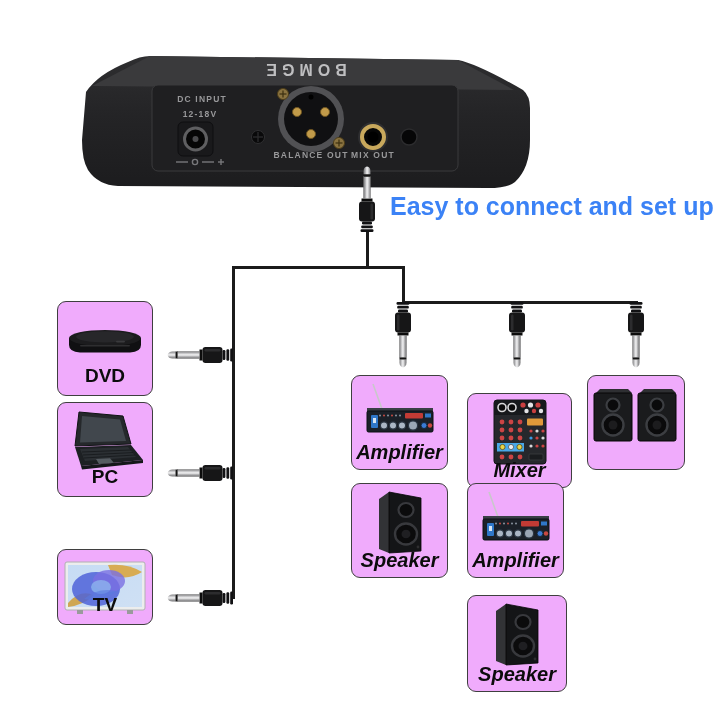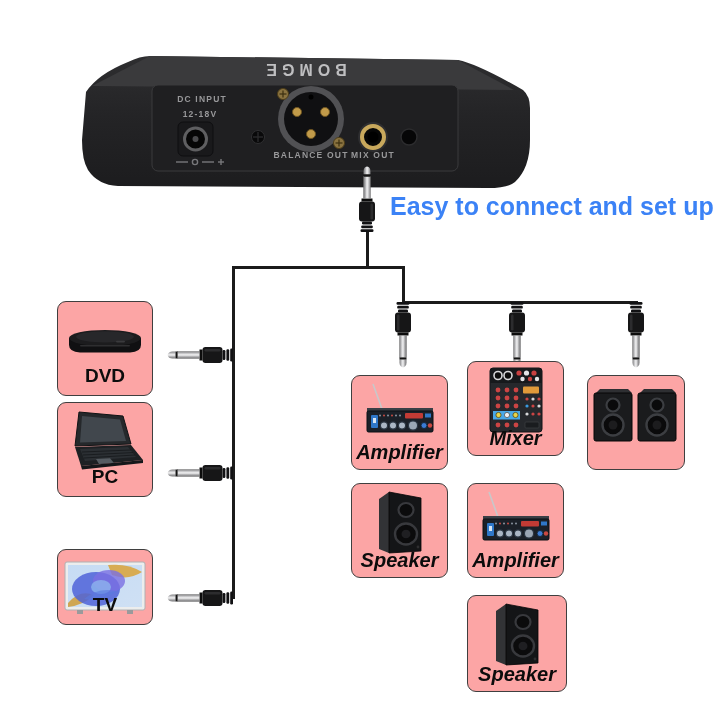--- a/index.html
+++ b/index.html
@@ -14,21 +14,21 @@
     position:absolute;left:390px;top:192px;width:300px;
     font-size:25px;font-weight:bold;color:#3b82f6;letter-spacing:0px;
     white-space:nowrap;
   }
 
   
   .cable{position:absolute;background:#1b1b1b;}
 
   
   .dev-box{
-    position:absolute;background:#fca5a5;border:1.5px solid #3f3f3f;
+    position:absolute;background:#f0abfc;border:1.5px solid #3f3f3f;
     border-radius:9px;box-sizing:border-box;
   }
   .dev-icon{position:absolute;left:50%;transform:translateX(-50%);}
   .dev-label{
     position:absolute;left:0;right:0;text-align:center;
     font-weight:bold;color:#0c0c0c;
   }
   .lbl-lg{font-size:19px;bottom:8px;}
   .lbl-md{font-size:20px;bottom:5px;font-style:italic;}
   .lbl-2l{font-size:15px;line-height:15px;bottom:3px;}
@@ -231,21 +231,21 @@
     <circle cx="21" cy="43.5" r="3.6" fill="#aab6c4" stroke="#2a3542" stroke-width="1.2"></circle>
     <circle cx="30" cy="43.5" r="3.6" fill="#aab6c4" stroke="#2a3542" stroke-width="1.2"></circle>
     <circle cx="39" cy="43.5" r="3.6" fill="#aab6c4" stroke="#2a3542" stroke-width="1.2"></circle>
     <circle cx="50" cy="43.5" r="4.6" fill="#9aa6b4" stroke="#2a3542" stroke-width="1.2"></circle>
     <circle cx="61" cy="43.5" r="3" fill="#3a7bd5" stroke="#14283c" stroke-width="1"></circle>
     <circle cx="67" cy="43.5" r="2.2" fill="#c94a42"></circle>
   </svg>
   <div class="dev-label lbl-md">Amplifier</div>
 </div>
 
-<div class="dev-box" style="left:467px;top:361px;width:97px;height:95px">
+<div class="dev-box" style="left:467px;top:393px;width:105px;height:95px">
   <svg class="dev-icon" style="top:4px" width="58" height="68" viewBox="0 0 58 68">
     <rect x="3" y="2" width="52" height="64" rx="3" fill="#26282c" stroke="#121316" stroke-width="1"></rect>
     <path d="M3 5 q0 -3 3 -3 h46 q3 0 3 3 v12 h-52 Z" fill="#17191c"></path>
     <circle cx="11" cy="9.5" r="4" fill="#0c0c0c" stroke="#d8d8da" stroke-width="1.6"></circle>
     <circle cx="21" cy="9.5" r="4" fill="#0c0c0c" stroke="#d8d8da" stroke-width="1.6"></circle>
     <circle cx="32" cy="7" r="2.6" fill="#c94040"></circle>
       <circle cx="39.5" cy="7" r="2.6" fill="#e4e4e6"></circle>
     <circle cx="47" cy="7" r="2.6" fill="#c94040"></circle>
       <circle cx="35.5" cy="13" r="2.2" fill="#e4e4e6"></circle>
     <circle cx="43" cy="13" r="2.2" fill="#c94040"></circle>

